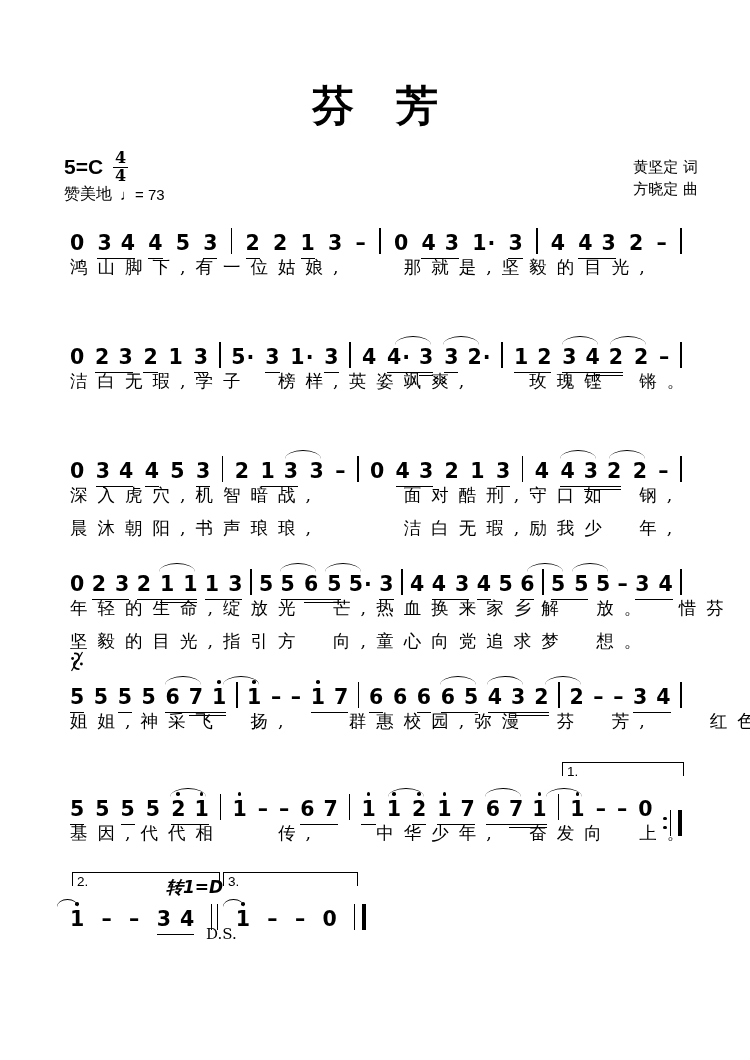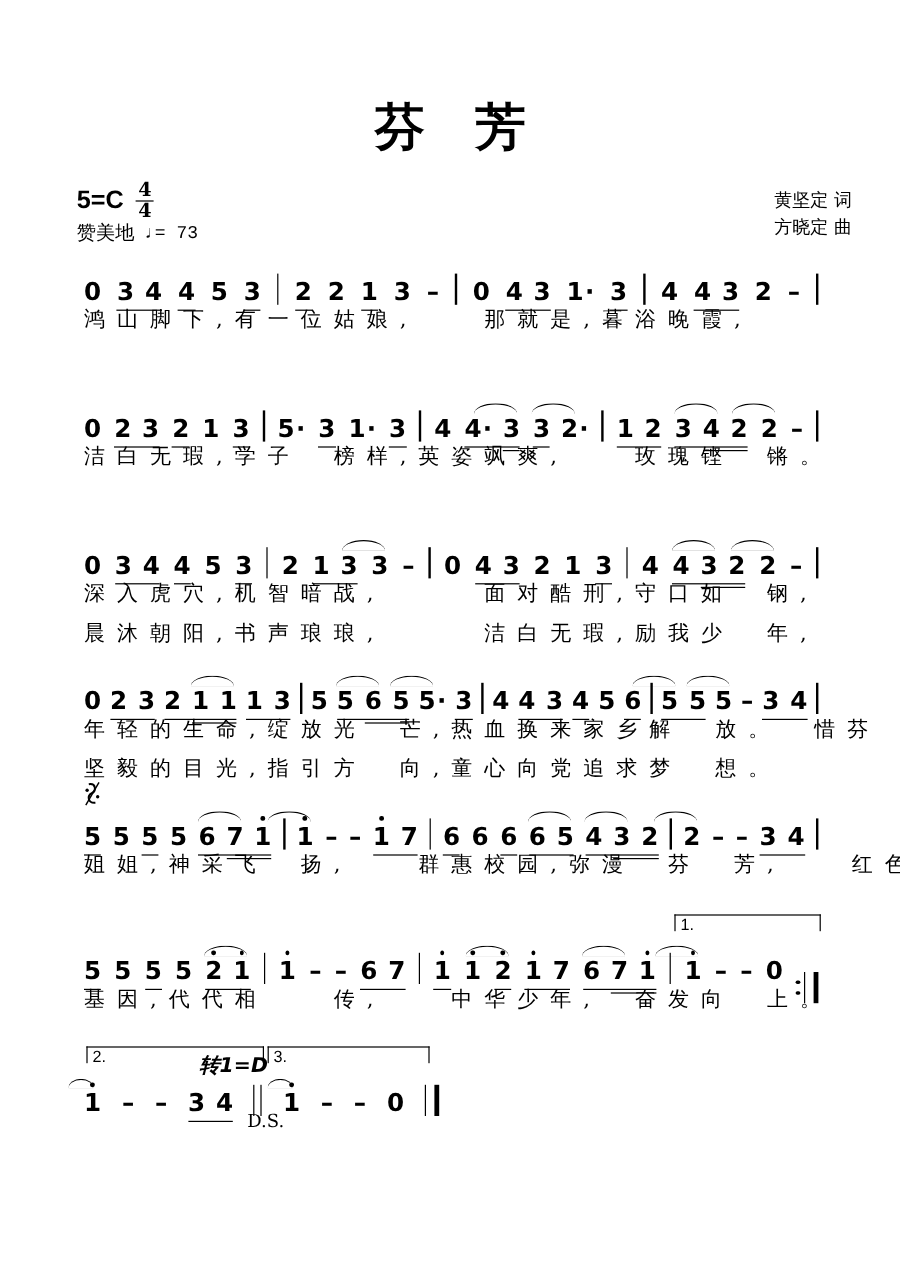--- a/index.html
+++ b/index.html
@@ -7,22 +7,22 @@
        font-family:"Liberation Sans",sans-serif;position:relative;overflow:hidden}
   .title{position:absolute;top:78px;left:0;right:0;text-align:center;
          font-family:"DejaVu Serif",serif;font-weight:700;font-size:42px;letter-spacing:0}
   .keyrow{position:absolute;left:64px;top:150px;font-size:21px;font-weight:700;
           display:flex;align-items:center;gap:10px}
   .meter{display:inline-flex;flex-direction:column;text-align:center;
          font-family:"DejaVu Serif",serif;font-size:16px;font-weight:700;line-height:1.05}
   .meter b{border-bottom:1.6px solid #000;padding:0 2px}
   .exprow{position:absolute;left:64px;top:184px;font-size:16px;
           font-family:"DejaVu Serif",serif;display:flex;align-items:center;gap:8px}
-  .tempo{font-family:Liberation Mono, monospace;font-size:15px}
-  .credits{position:absolute;right:40px;top:156px;font-family:"DejaVu Serif",serif;
+  .tempo{font-family:Liberation Sans, sans-serif;font-size:15px}
+  .credits{position:absolute;right:52px;top:156px;font-family:"DejaVu Serif",serif;
            font-size:15px;line-height:22px;text-align:left}
   .line{position:absolute;left:70px;width:612px}
   .line7{width:296px}
   .notes{display:flex;justify-content:space-between;align-items:baseline;
          font-family:"DejaVu Sans",sans-serif;font-weight:700;font-size:20.5px;height:24px}
   .tok{position:relative;display:inline-block;line-height:23px}
   .tx{position:relative;display:inline-block}
   .grp{position:relative;display:inline-flex;gap:9px;align-items:baseline}
   .ul{position:absolute;left:0;right:0;height:0;border-top:1.9px solid #000}
   .hd{position:absolute;top:-6px;left:50%;margin-left:-1.8px;width:3.6px;height:3.6px;
@@ -104,21 +104,21 @@
         <span class="tok"><span class="tx">4</span></span>
         <span class="grp">
           <span class="tok"><span class="tx">4</span></span>
           <span class="tok"><span class="tx">3</span></span>
           <i class="ul" style="bottom: -3.5px;"></i>
         </span>
         <span class="tok"><span class="tx">2</span></span>
         <span class="tok"><span class="tx">–</span></span>
         <span class="bar bar-s"></span>
       </div>
-      <div class="lyric">鸿山脚下,有一位姑娘,　　那就是,暮浴晚霞,</div>
+      <div class="lyric">鸿山脚下,有一位姑娘,　　那就是,坚毅的目光,</div>
     </div>
     <div class="line" style="top: 338px;">
       <div class="notes">
         <span class="tok"><span class="tx">0</span></span>
         <span class="grp">
           <span class="tok"><span class="tx">2</span></span>
           <span class="tok"><span class="tx">3</span></span>
           <i class="ul" style="bottom: -3.5px;"></i>
         </span>
         <span class="tok"><span class="tx">2</span><i class="ul" style="bottom: -3.5px;"></i></span>

